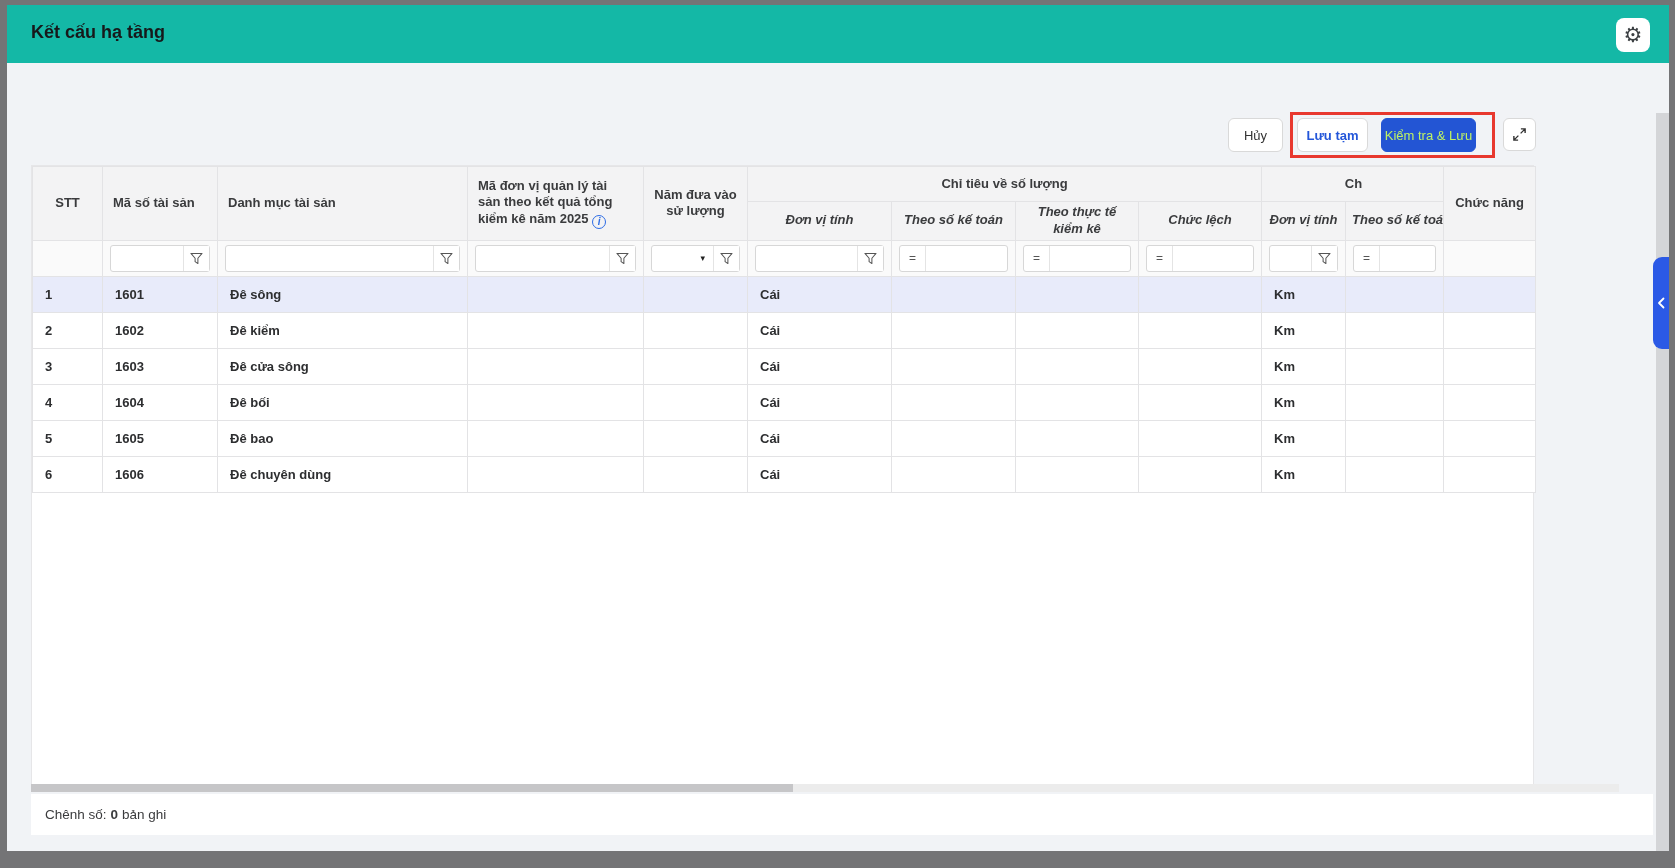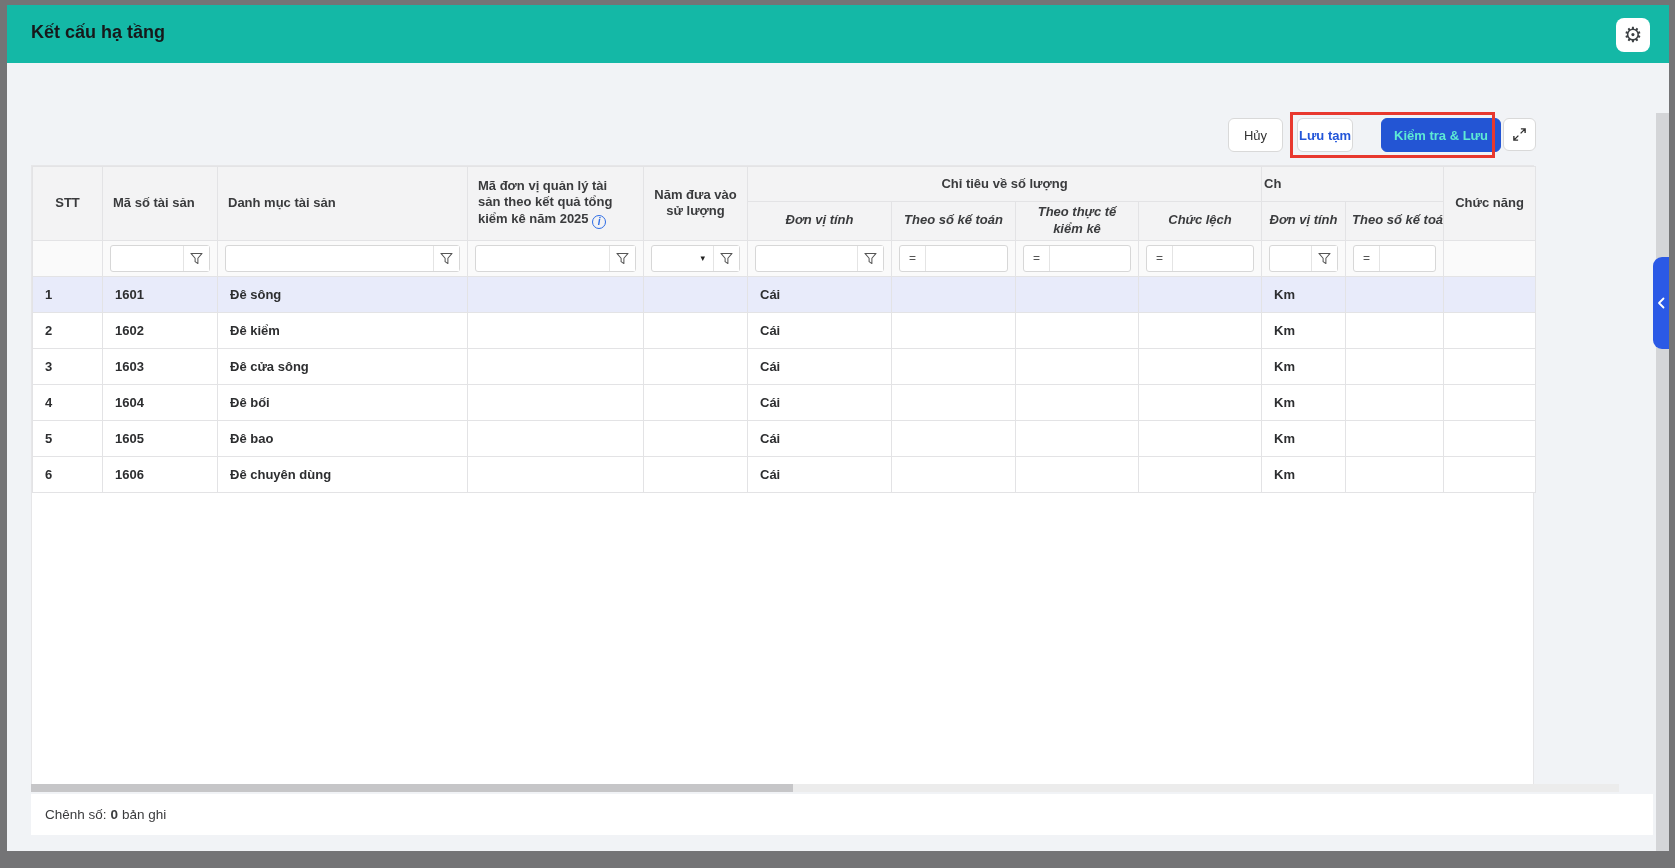--- a/index.html
+++ b/index.html
@@ -14,32 +14,32 @@
 
   
   .tabbar { position:absolute; left:0; top:58px; width:100%; height:50px; background:#fff; border-bottom:1px solid #e3e5e8; display:flex; padding-left:10px; }
   .tab { padding:0 14px; display:flex; align-items:center; font-size:13.5px; color:#45484d; cursor:pointer; position:relative; white-space:nowrap; }
   .tab.active { color:#2356d9; font-weight:700; }
   .tab.active::after { content:""; position:absolute; left:0; right:0; bottom:0; height:3px; background:#2356d9; }
 
   
   .btn { position:absolute; top:113px; height:34px; border-radius:6px; font-size:13px; font-family:"Liberation Sans",sans-serif; cursor:pointer; }
   .btn-cancel { left:1221px; width:55px; background:#fff; border:1px solid #d9d9d9; color:#333; }
-  .btn-savetemp { left:1290px; width:56px; background:#fff; border:1px solid #d9d9d9; color:#2356d9; font-weight:700; }
-  .btn-checksave { left:1374px; width:120px; background:#2355d4; border:1px solid #2355d4; color:#5eead4; font-weight:700; }
+  .btn-savetemp { left:1290px; width:71px; background:#fff; border:1px solid #d9d9d9; color:#2356d9; font-weight:700; }
+  .btn-checksave { left:1374px; width:95px; background:#2355d4; border:1px solid #2355d4; color:#bef264; font-weight:400; }
   .btn-expand { left:1496px; width:33px; height:33px; background:#fff; border:1px solid #d9d9d9; padding:0; display:flex; align-items:center; justify-content:center; }
   .annotation { position:absolute; left:1283px; top:107px; width:205px; height:46px; border:3px solid #e8382e; pointer-events:none; }
 
   
   .tablewrap { position:absolute; left:24px; top:160px; width:1503px; height:619px; background:#fff; border:1px solid #e6e6e8; border-bottom:none; }
   table { border-collapse:collapse; table-layout:fixed; width:1503px; }
   th, td { border:1px solid #e3e3e5; overflow:hidden; }
   thead th { background:#f3f3f4; font-size:13px; font-weight:700; color:#3a3b3d; text-align:center; padding:2px 6px; line-height:1.3; }
   th.h-left { text-align:left; padding:2px 10px; }
-  th.h-group2 { text-align:left; padding:2px 0 2px 2px; white-space:nowrap; }
+  th.h-group2 { text-align:center; padding:2px 0 2px 2px; white-space:nowrap; }
   th.nowrap { white-space:nowrap; }
   tr.gr1 { height:35px; } tr.gr2 { height:36px;font-style:italic; }
   .info { display:inline-block; width:14px; height:14px; border:1.5px solid #2d6ce5; border-radius:50%; color:#2d6ce5; font-size:10px; line-height:11px; text-align:center; font-style:italic; font-weight:700; vertical-align:-2px; }
 
   tr.frow { height:36px; }
   tr.frow td { background:#fafafa; padding:4px 7px; }
   .fbox { display:flex; align-items:center; height:27px; background:#fff; border:1px solid #d7d7d7; border-radius:3px; }
   .fbox input { flex:1; min-width:0; border:none; outline:none; height:100%; padding:0 6px; font-size:12px; background:transparent; }
   .fsec { width:26px; align-self:stretch; display:flex; align-items:center; justify-content:center; border-left:1px solid #e4e4e4; background:#fff; cursor:pointer; }
   .esec { width:26px; align-self:stretch; display:flex; align-items:center; justify-content:center; border-right:1px solid #e4e4e4; color:#555; font-size:12px; }

